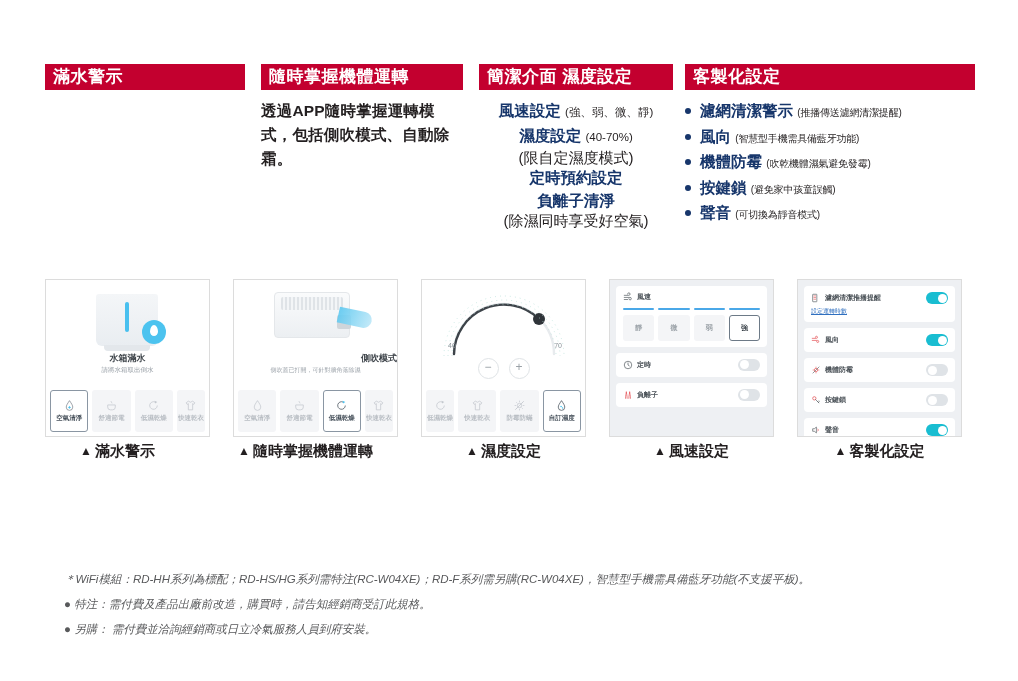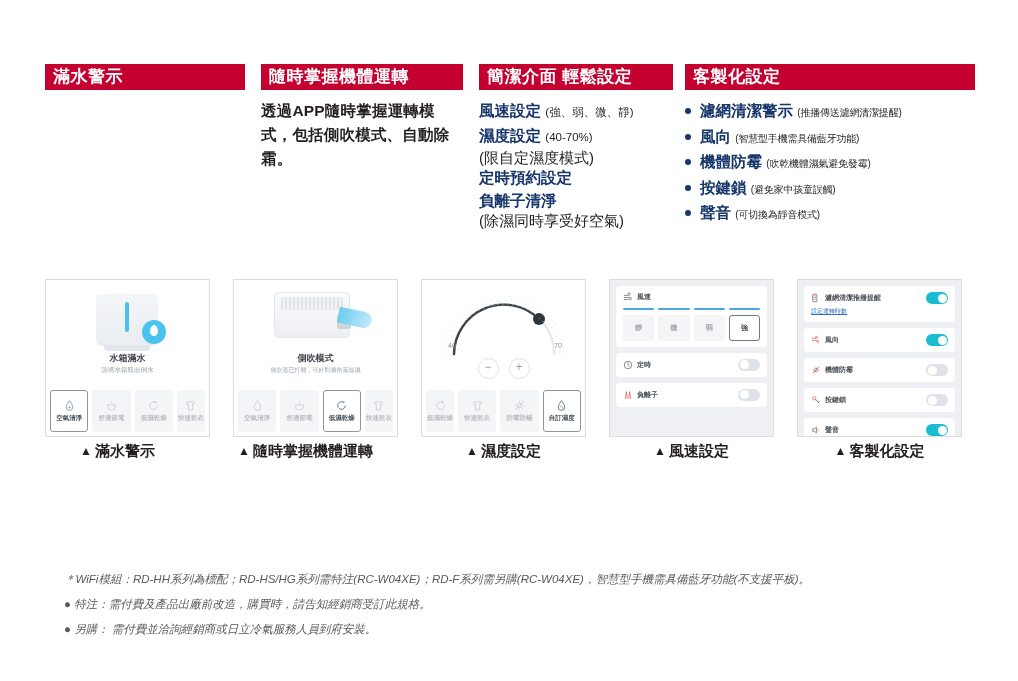--- a/index.html
+++ b/index.html
@@ -49,20 +49,21 @@
     color:#231f20;
     font-weight:bold;
     letter-spacing:.2px;
   }
 
   
   .plainlist{margin:0;padding:0;list-style:none;}
   .plainlist li{
     font-size:15.5px;line-height:23px;color:#17366b;font-weight:bold;
     white-space:nowrap;
+    text-align:center;
   }
   .plainlist li .note{
     font-size:11.5px;font-weight:normal;color:#231f20;
   }
   .plainlist li.sub{
     font-size:15px;font-weight:normal;color:#231f20;line-height:17px;
   }
 
   
   .bullets{margin:0;padding:0;list-style:none;}
@@ -163,21 +164,21 @@
   .unit-vent{
     position:absolute;right:-2px;top:22px;width:14px;height:14px;
     background:#cfd5da;border-radius:2px;
   }
   .airflow{
     position:absolute;left:104px;top:30px;width:34px;height:16px;
     background:linear-gradient(100deg,#5cc8f0 0%,#bfe8f8 100%);
     border-radius:0 14px 14px 0;transform:rotate(12deg);opacity:.9;
   }
   .c2-title{
-    position:absolute;left:0;right:0;top:72px;text-align:center;
+    position:absolute;left:0;right:0;top:72px;text-align:right;
     font-size:9px;font-weight:bold;color:#3c4248;
   }
   .c2-sub{
     position:absolute;left:0;right:0;top:86px;text-align:center;
     font-size:6px;color:#9aa1a8;
   }
 
   
   .c3-top{position:relative;height:112px;background:#fff;}
   .dial{position:absolute;left:14px;top:6px;width:136px;height:76px;}
@@ -244,21 +245,21 @@
     </div>
 
     <div class="fcol c2">
       <div class="fbar">隨時掌握機體運轉</div>
       <div class="fbody">
         <div class="ftext">透過APP隨時掌握運轉模式，包括側吹模式、自動除霜。</div>
       </div>
     </div>
 
     <div class="fcol c3">
-      <div class="fbar">簡潔介面 輕鬆設定</div>
+      <div class="fbar">簡潔介面 濕度設定</div>
       <div class="fbody">
         <ul class="plainlist">
           <li>
             <span>風速設定</span>
             <span class="note">(強、弱、微、靜)</span>
           </li>
           <li>
             <span>濕度設定</span>
             <span class="note">(40-70%)</span>
           </li>

